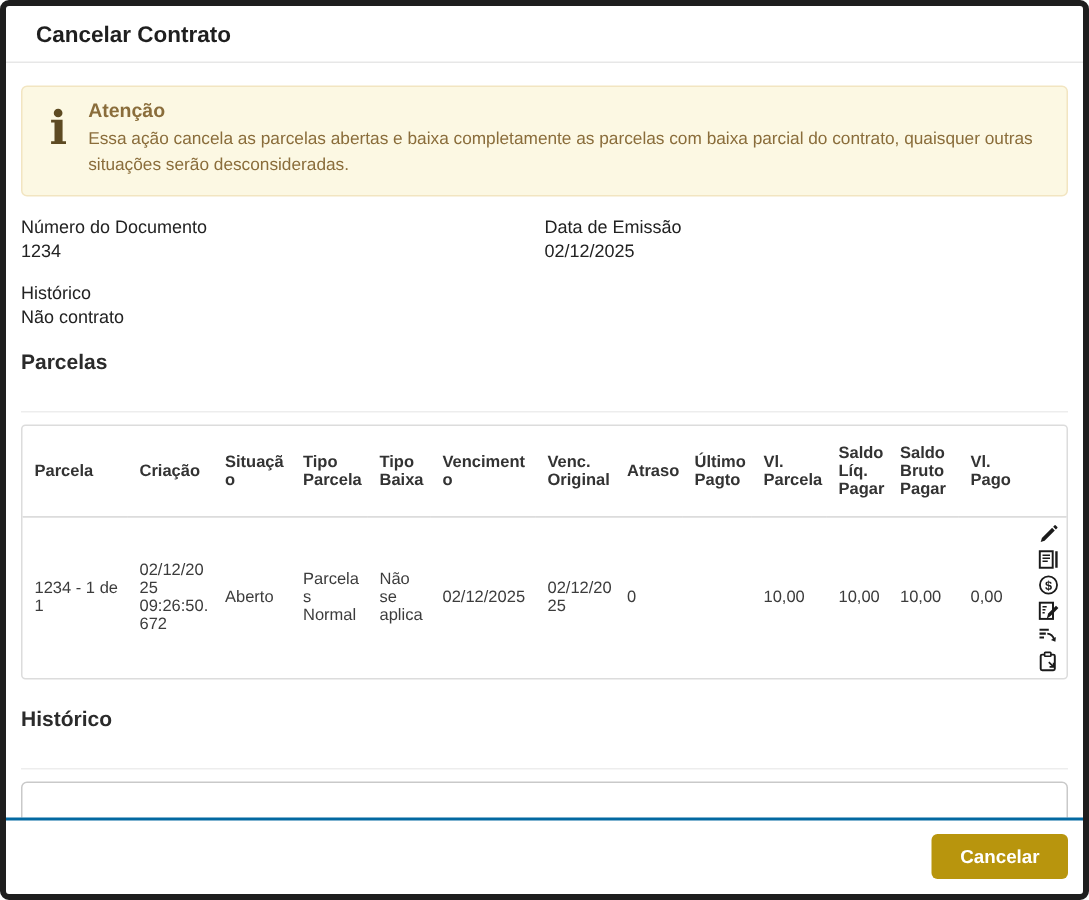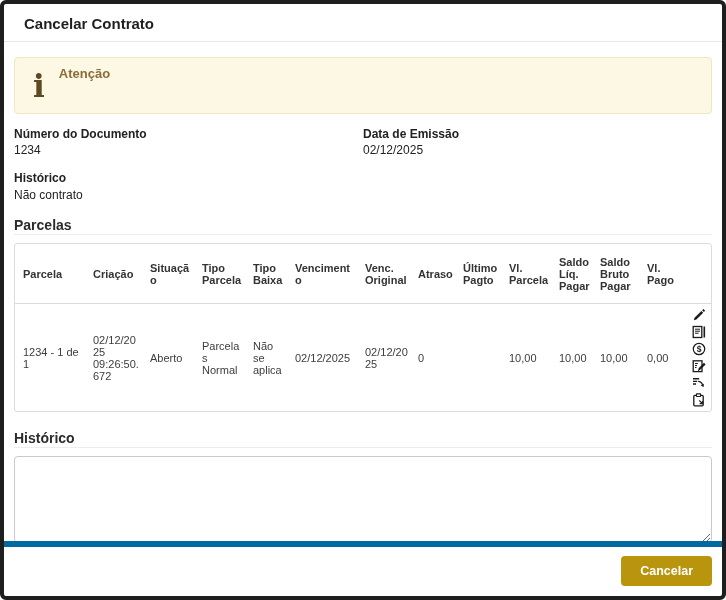--- a/index.html
+++ b/index.html
@@ -27,27 +27,27 @@
     font-family: "DejaVu Serif", serif; font-weight: bold; font-style: normal;
     font-size: 31px; line-height: 1.1; color: #5d4a22; padding-left: 4px; margin-top: 3px;
   }
   .alert-title { font-size: 13px; font-weight: bold; color: #8a6d3b; margin-bottom: 4px; }
   .alert-text { font-size: 11.5px; color: #8a6d3b; line-height: 1.5; max-width: 630px; }
 
   
   .info-grid { margin-top: 12px; }
   .info-row { display: flex; }
   .info-col { width: 50%; padding-right: 10px; margin-bottom: 12px; }
-  .info-label { font-size: 12px; font-weight: bold; color: #222; line-height: 1.35; }
+  .info-label { font-size: 12px; font-weight: normal; color: #222; line-height: 1.35; }
   .info-value { font-size: 12px; color: #222; line-height: 1.35; }
 
   
   .section-heading {
     font-size: 14px; font-weight: bold; color: #2b2b2b;
-    padding-bottom: 1px; border-bottom: 1px solid #ededed;
+    padding-bottom: 25px; border-bottom: 1px solid #ededed;
   }
   .parcelas-heading { margin-top: 2px; }
 
   
   .table-wrap { margin-top: 8px; border: 1px solid #dcdcdc; border-radius: 3px; overflow: hidden; }
   table { width: 100%; border-collapse: collapse; table-layout: fixed; }
   th, td {
     text-align: left; font-size: 11px; color: #333;
     padding: 6px 2px 6px 8px; vertical-align: middle;
     word-wrap: break-word; overflow-wrap: break-word;
@@ -69,21 +69,21 @@
   .historico-textarea {
     margin-top: 8px; width: 100%; height: 87px;
     border: 1px solid #c9c9c9; border-radius: 4px;
     resize: vertical; font-family: "Liberation Sans", sans-serif; font-size: 12px;
     padding: 6px 8px; color: #333; outline: none;
   }
 
   
   .modal-footer {
     flex: 0 0 auto; margin-top: auto;
-    border-top: 6px solid #0369a1;
+    border-top: 2px solid #0369a1;
     padding: 9px 10px 10px 10px;
     display: flex; justify-content: flex-end;
   }
   .btn-cancel {
     background: #b8950d; color: #ffffff;
     border: none; border-radius: 4px;
     font-family: "Liberation Sans", sans-serif;
     font-size: 12.5px; font-weight: bold;
     padding: 8px 19px; cursor: pointer;
   }
@@ -96,20 +96,21 @@
   <div class="modal-header">
     <div class="modal-title">Cancelar Contrato</div>
   </div>
 
   <div class="modal-body">
 
     <div class="alert">
       <span class="alert-icon">i</span>
       <div>
         <div class="alert-title">Atenção</div>
+        <div class="alert-text">Essa ação cancela as parcelas abertas e baixa completamente as parcelas com baixa parcial do contrato, quaisquer outras situações serão desconsideradas.</div>
       </div>
     </div>
 
     <div class="info-grid">
       <div class="info-row">
         <div class="info-col">
           <div class="info-label">Número do Documento</div>
           <div class="info-value">1234</div>
         </div>
         <div class="info-col">

